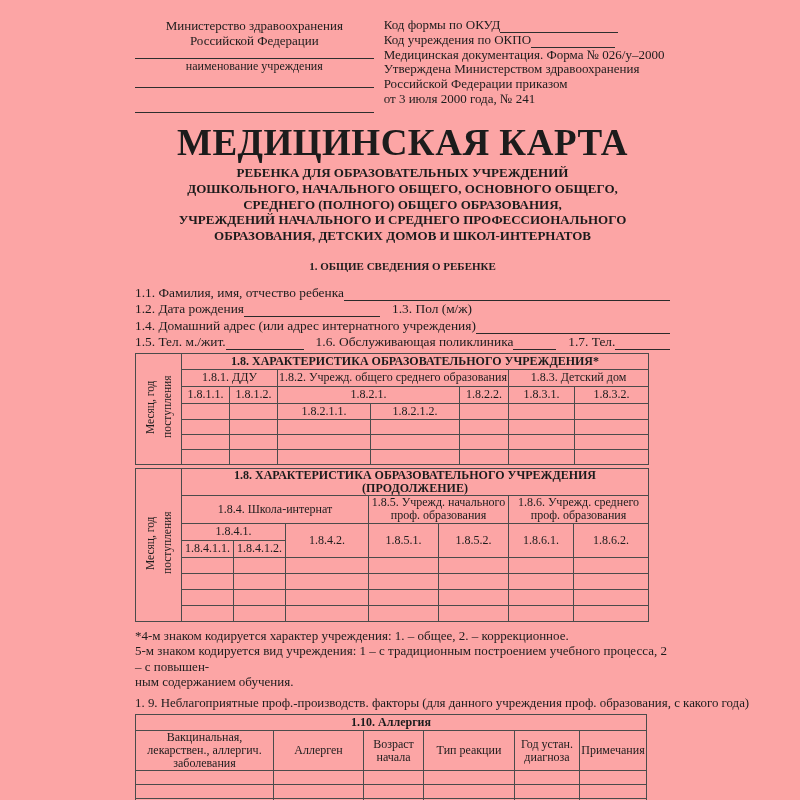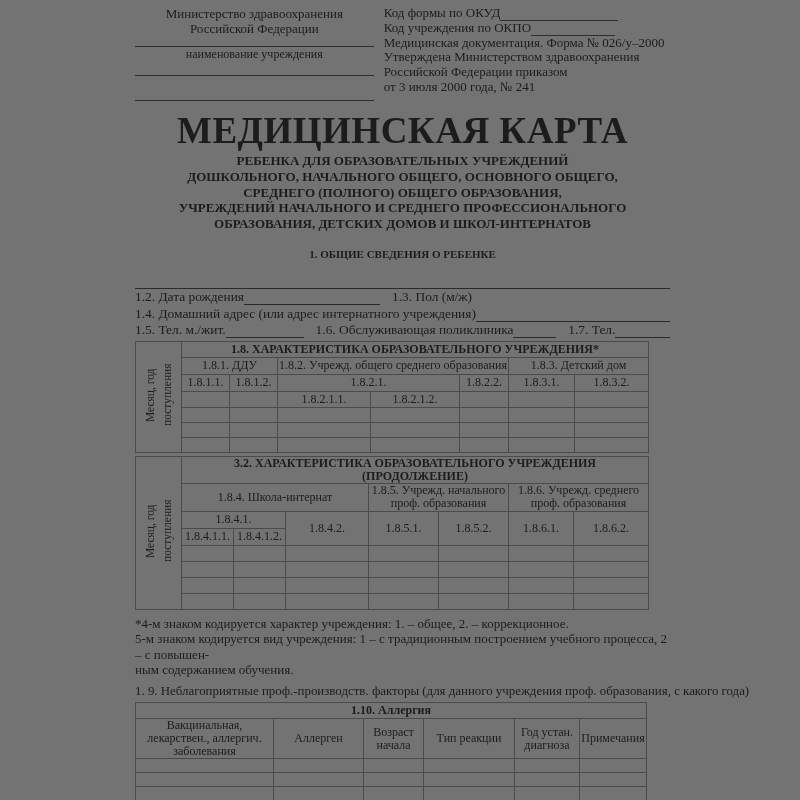--- a/index.html
+++ b/index.html
@@ -1,21 +1,21 @@
 <!DOCTYPE html>
 <html><head>
 <meta charset="utf-8">
 <style>
   html,body{margin:0;padding:0;background:#ffffff;}
   .page{
     position:relative;
     width:800px;height:800px;
     box-sizing:border-box;
-    padding:6px 130px 0 135px;
-    background:#737373;
+    padding:18px 130px 0 135px;
+    background:#fca5a5;
     color:#1c1c1c;
     font-family:"Liberation Serif","DejaVu Serif",serif;
     overflow:hidden;
   }
   
   .topbar{display:flex;align-items:flex-start;}
   .top-left{width:240px;font-size:13px;line-height:15px;text-align:center;}
   .fill-line{height:0;border-bottom:1.2px solid #2e2e2e;}
   .fl1{margin-top:10px;}
   .caption{font-size:12px;line-height:13px;margin-top:1px;}
@@ -104,20 +104,21 @@
     <div>ДОШКОЛЬНОГО, НАЧАЛЬНОГО ОБЩЕГО, ОСНОВНОГО ОБЩЕГО,</div>
     <div>СРЕДНЕГО (ПОЛНОГО) ОБЩЕГО ОБРАЗОВАНИЯ,</div>
     <div>УЧРЕЖДЕНИЙ НАЧАЛЬНОГО И СРЕДНЕГО ПРОФЕССИОНАЛЬНОГО</div>
     <div>ОБРАЗОВАНИЯ, ДЕТСКИХ ДОМОВ И ШКОЛ-ИНТЕРНАТОВ</div>
   </div>
 
   <div class="sec-head">1. ОБЩИЕ СВЕДЕНИЯ О РЕБЕНКЕ</div>
 
   <div class="fields">
     <div class="frow">
+      <span class="flab">1.1. Фамилия, имя, отчество ребенка</span>
       <span class="fline grow"></span>
     </div>
     <div class="frow">
       <span class="flab">1.2. Дата рождения</span>
       <span class="fline" style="width:136px;"></span>
       <span class="flab gap10">1.3. Пол (м/ж)</span>
     </div>
     <div class="frow">
       <span class="flab">1.4. Домашний адрес (или адрес интернатного учреждения)</span>
       <span class="fline grow"></span>
@@ -211,21 +212,21 @@
       <col style="width:70px">
         <col style="width:70px">
         <col style="width:65px">
         <col style="width:75px">
     </colgroup>
     <tbody>
         <tr class="rh15">
       <td class="vcell" rowspan="8">
         <div class="vtext">Месяц, год поступления</div>
       </td>
-      <td class="tblhead" colspan="7">3.2. ХАРАКТЕРИСТИКА ОБРАЗОВАТЕЛЬНОГО УЧРЕЖДЕНИЯ (ПРОДОЛЖЕНИЕ)</td>
+      <td class="tblhead" colspan="7">1.8. ХАРАКТЕРИСТИКА ОБРАЗОВАТЕЛЬНОГО УЧРЕЖДЕНИЯ (ПРОДОЛЖЕНИЕ)</td>
     </tr>
     <tr class="rh28">
       <td class="grp" colspan="3">1.8.4. Школа-интернат</td>
       <td class="grp" colspan="2">1.8.5. Учрежд. начального проф. образования</td>
       <td class="grp" colspan="2">1.8.6. Учрежд. среднего проф. образования</td>
     </tr>
     <tr class="rh17">
       <td colspan="2">1.8.4.1.</td>
       <td rowspan="2">1.8.4.2.</td>
       <td rowspan="2">1.8.5.1.</td>

